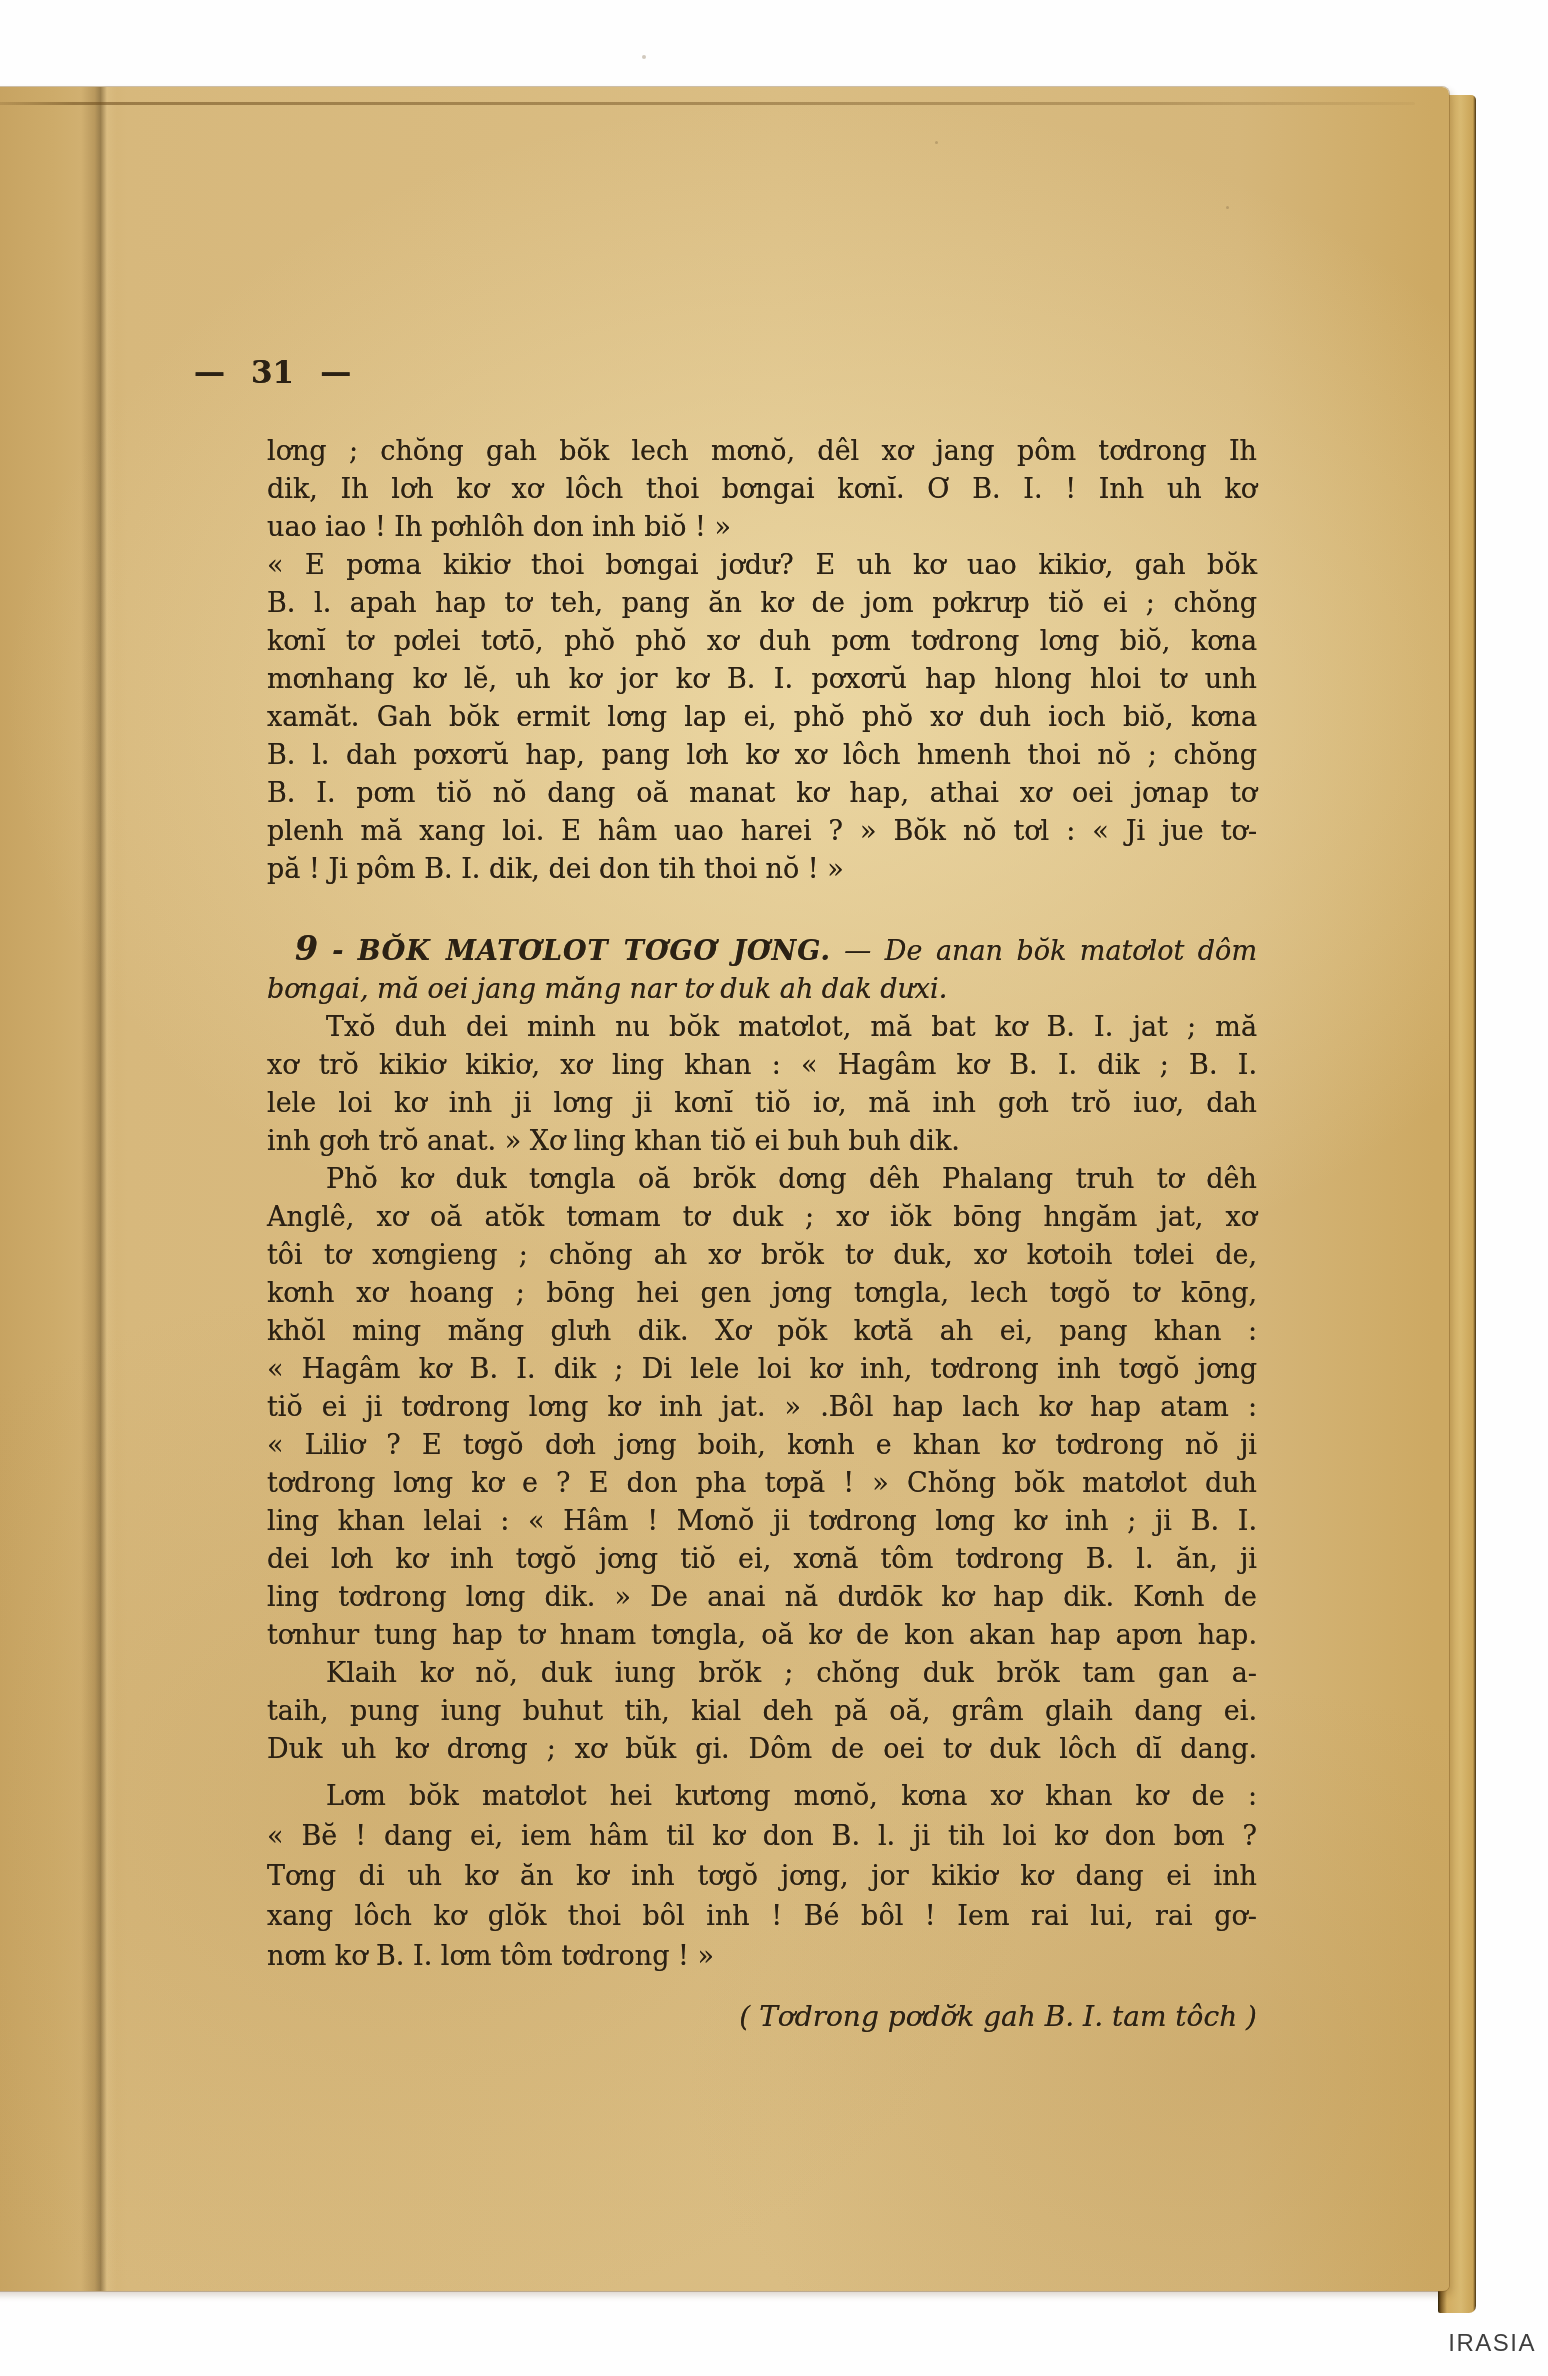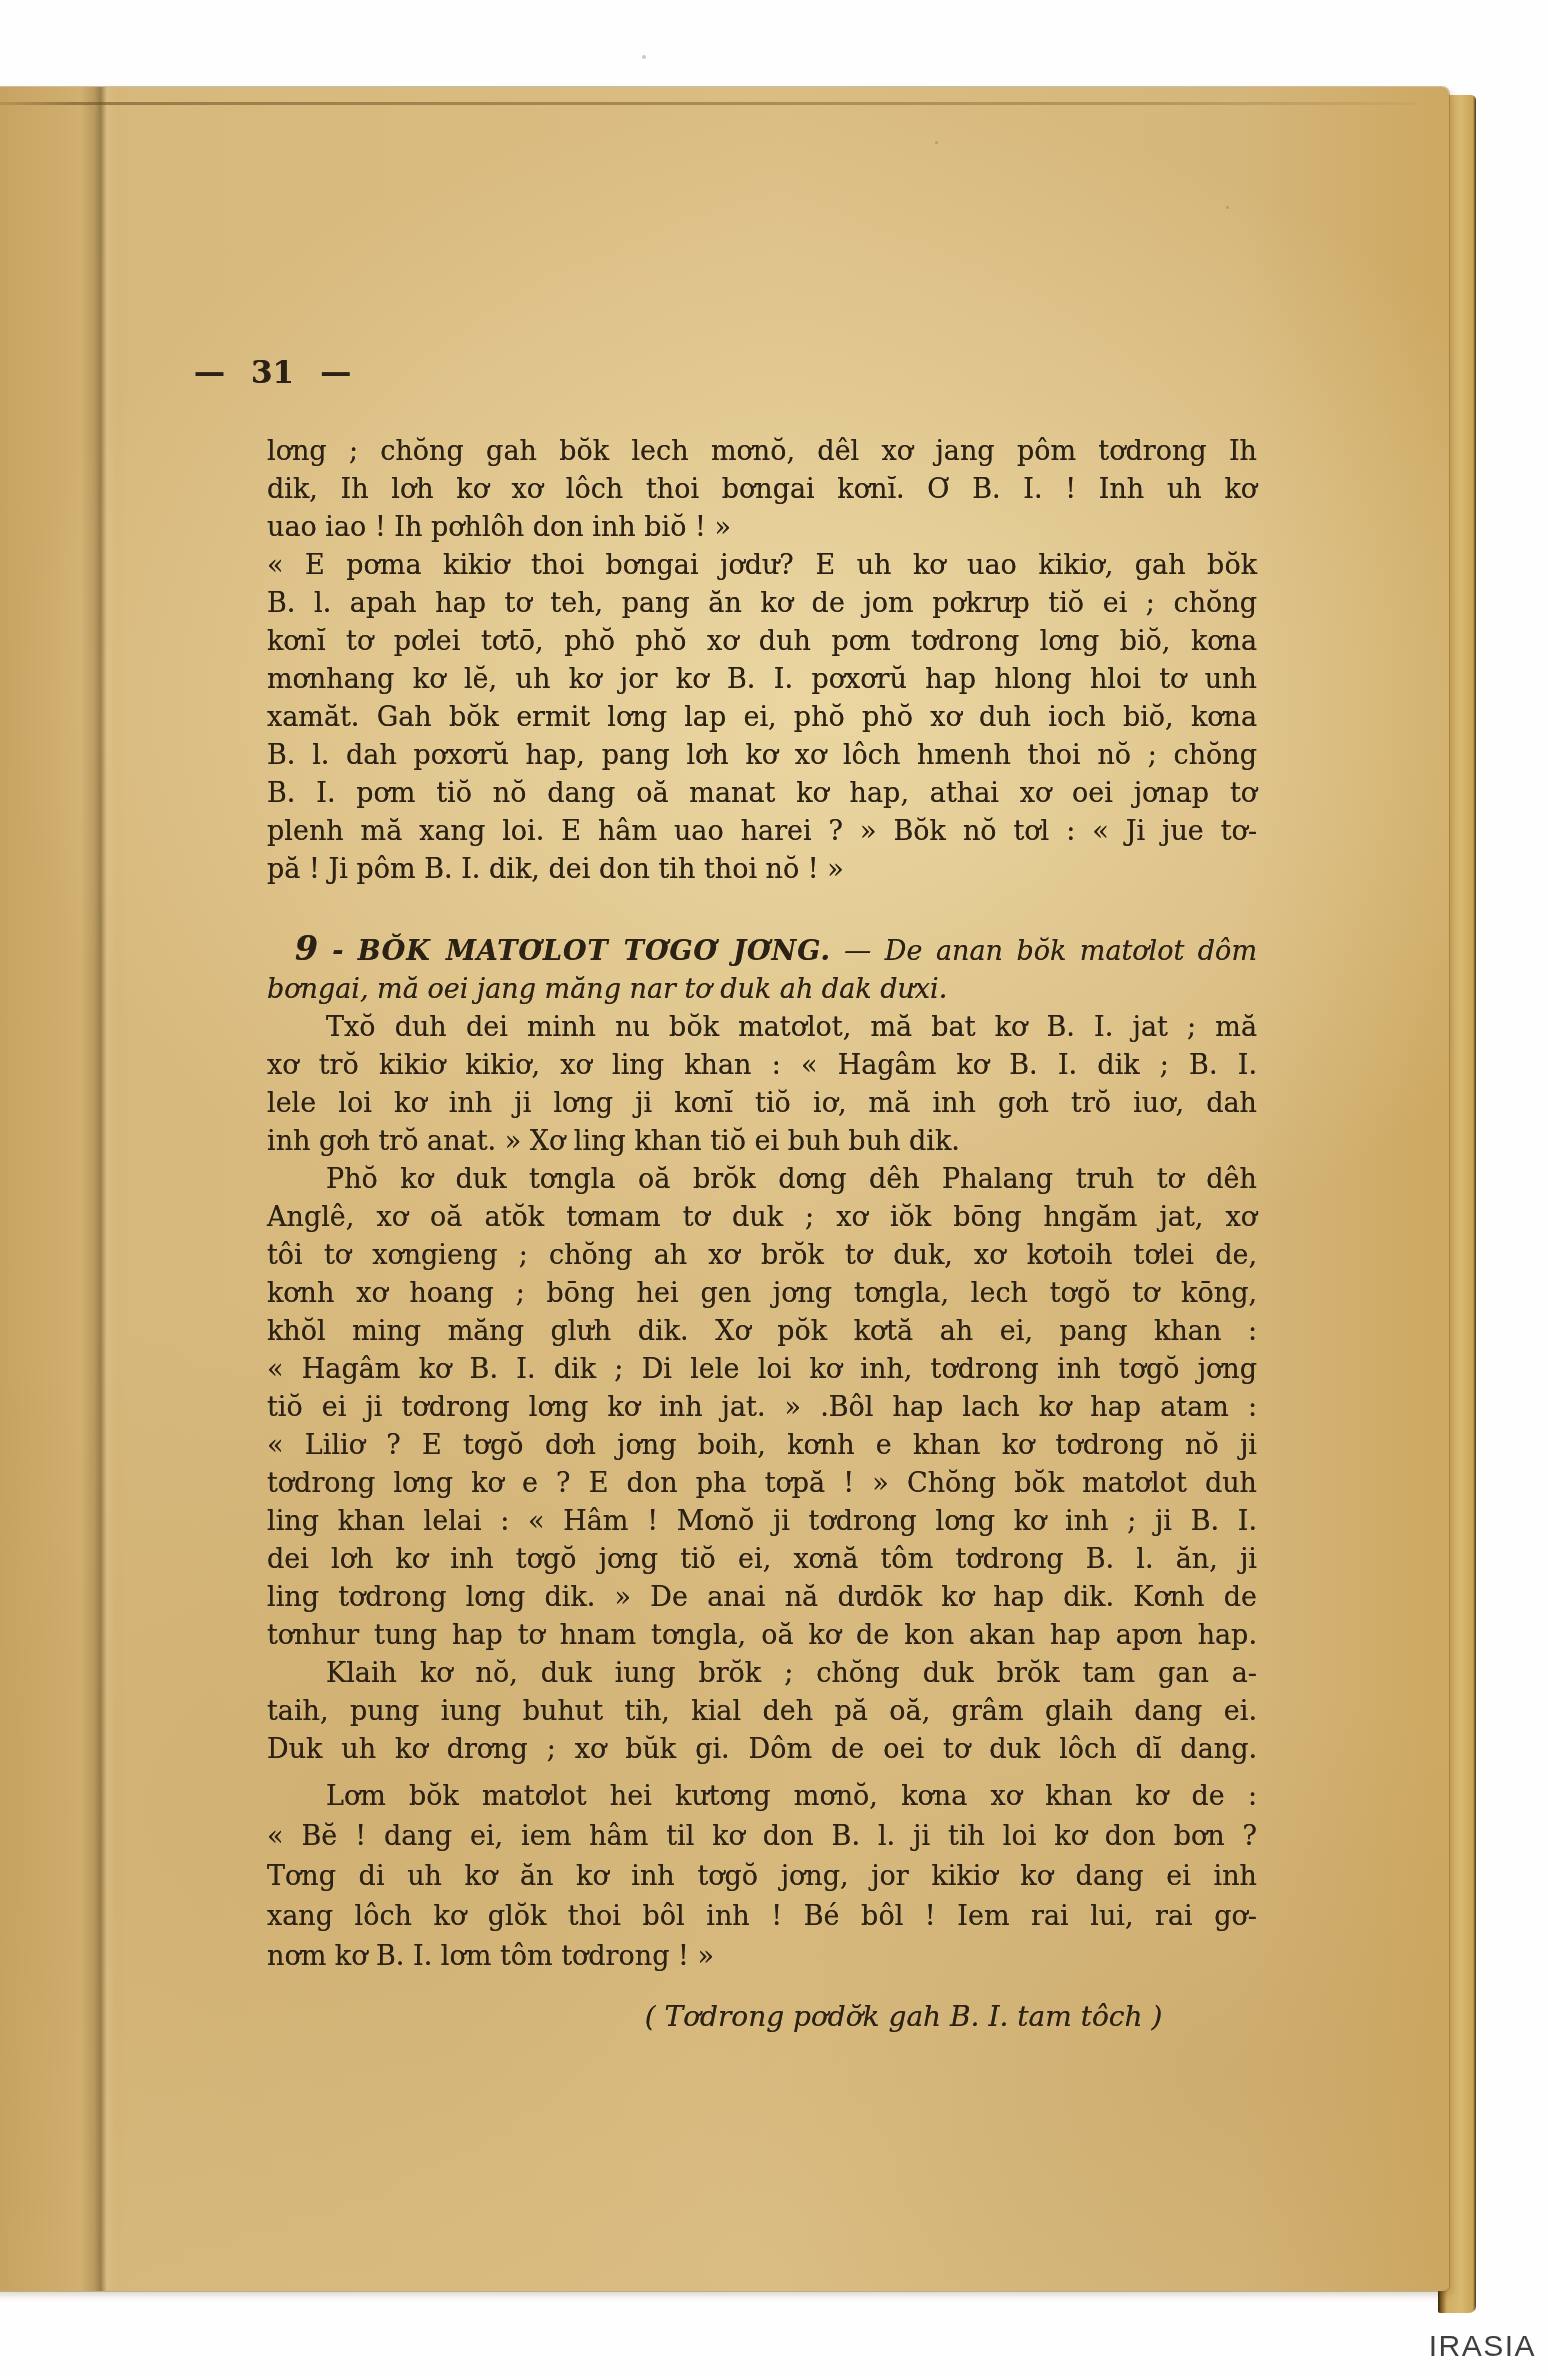--- a/index.html
+++ b/index.html
@@ -59,26 +59,26 @@
   .line{text-align:justify;text-align-last:justify;}
   .line.no-just{text-align-last:left;}
   .line.indent{text-indent:59px;}
   .line.indent-sm{text-indent:28px;}
   .h-num{font-weight:bold;font-size:33px;}
   .h-sep{font-weight:bold;}
   .h-title{font-weight:bold;letter-spacing:1px;}
   .closing{
     margin-top:22px;padding-left:283px;
     font-style:italic;font-size:28px;font-weight:500;
-    text-align:center;
+    text-align:right;
   }
   .watermark{
     position:absolute;top:2329px;right:12px;
     font-family:"Liberation Sans","DejaVu Sans",sans-serif;
-    font-size:30px;color:#3e3e3e;letter-spacing:1.5px;
+    font-size:24px;color:#3e3e3e;letter-spacing:1.5px;
   }
 </style>
 </head>
 <body>
 
 <div class="scan">
 
   <div class="page-under"></div>
 
   <div class="page">

